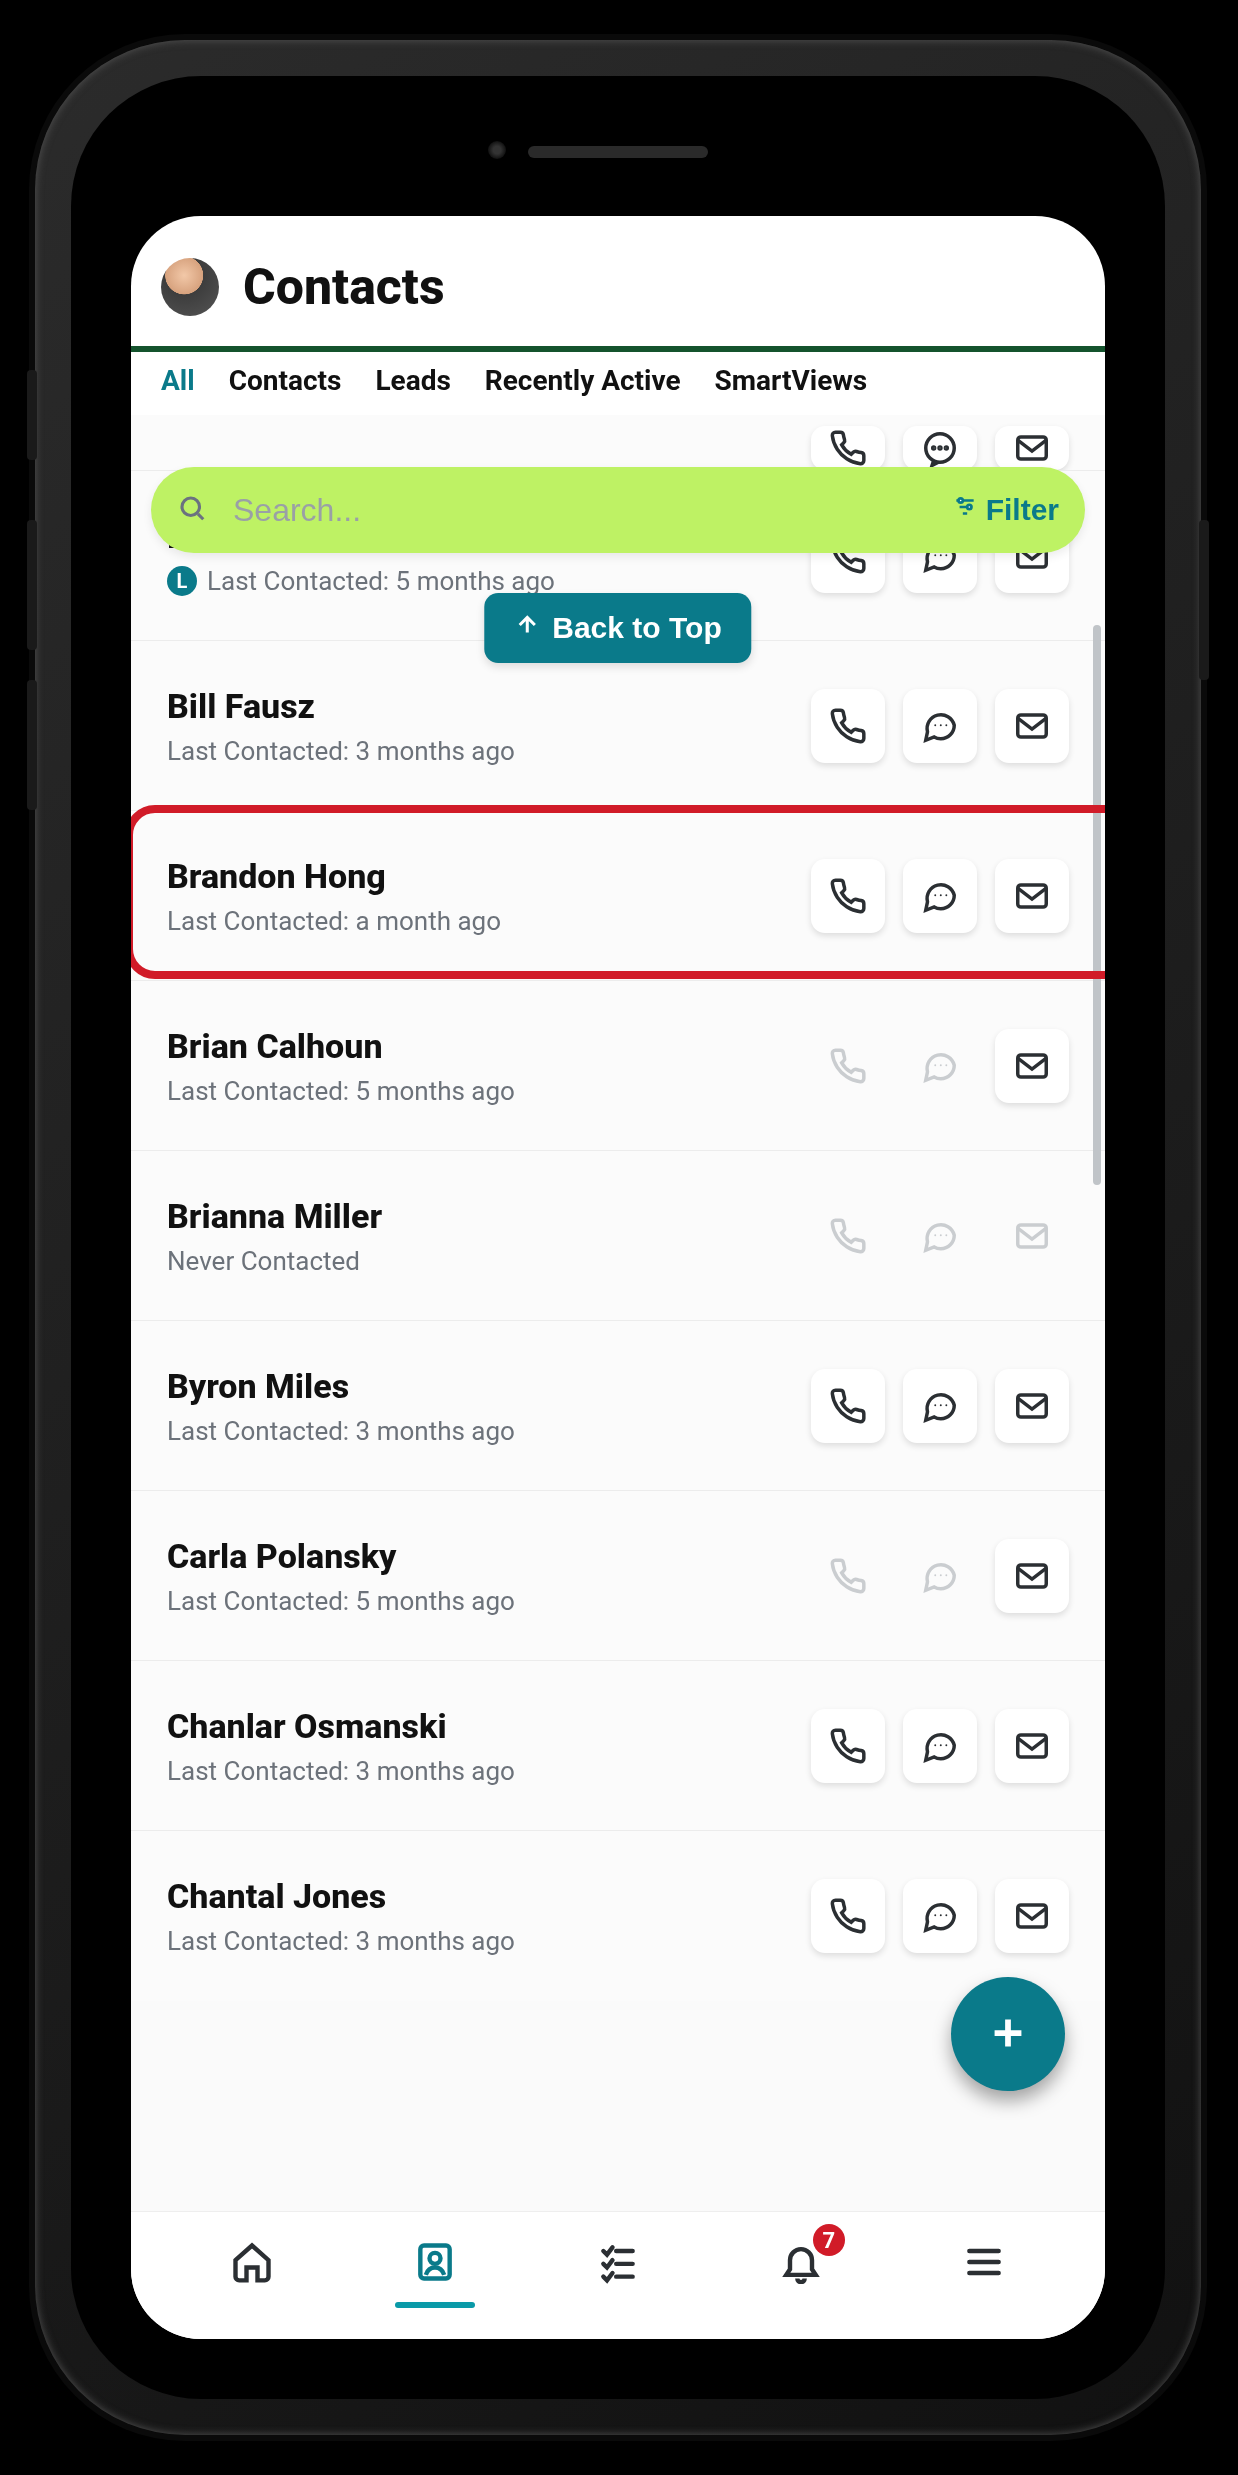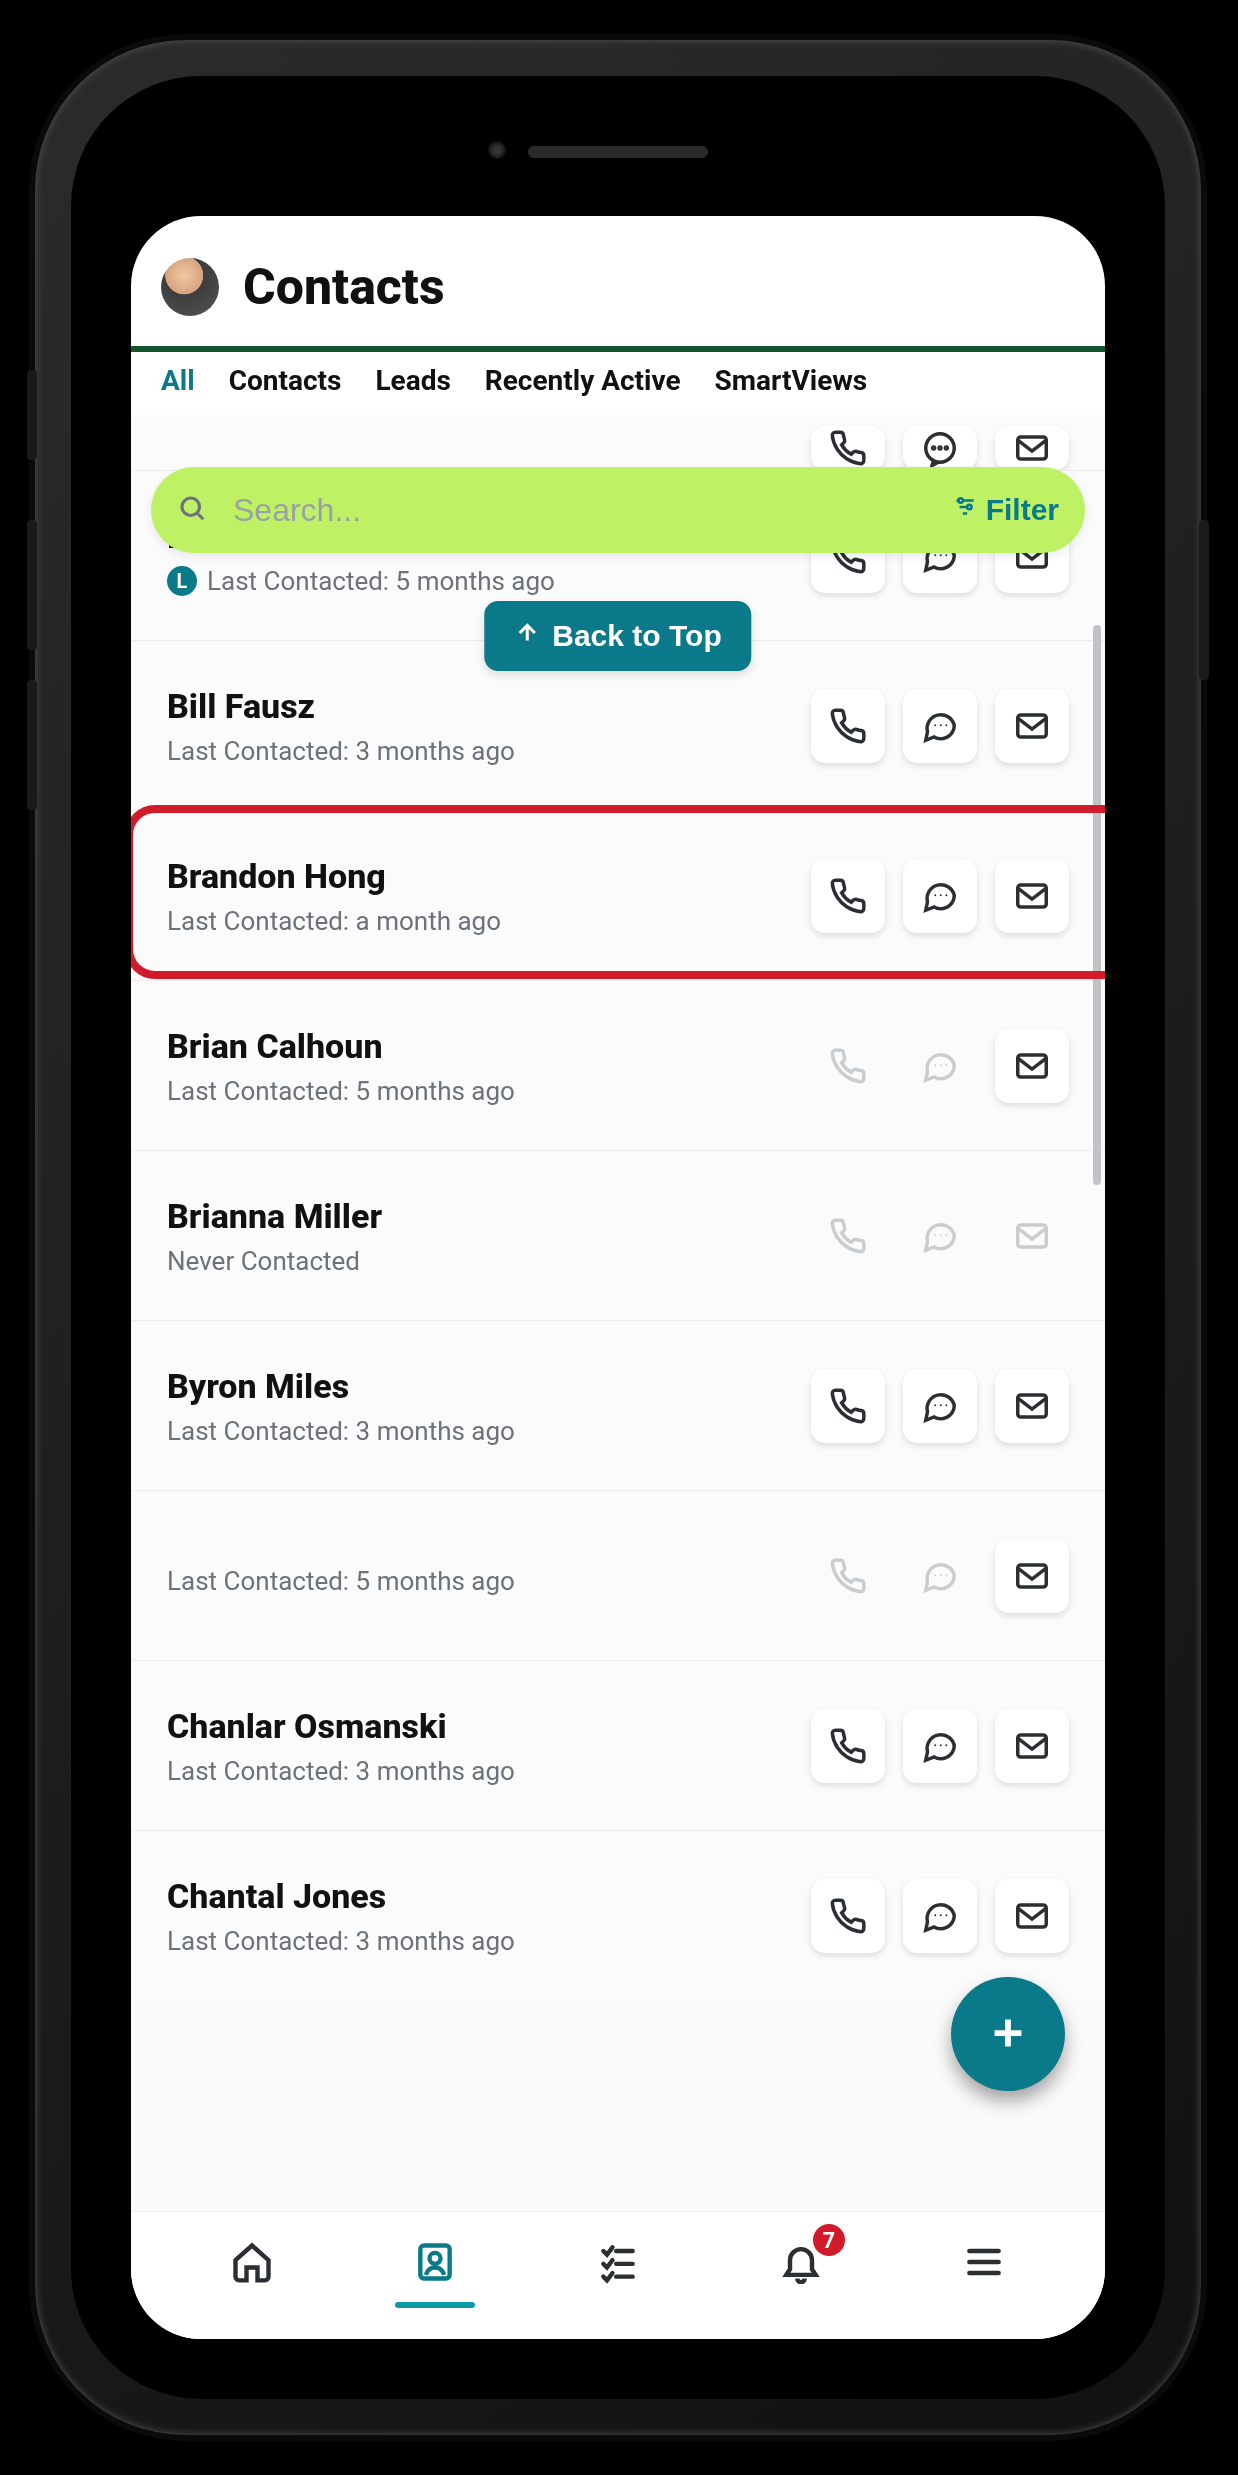--- a/index.html
+++ b/index.html
@@ -92,21 +92,21 @@
   .search-row .si { color:#6b7280; }
   .search-input {
     flex:1; border:none; outline:none; font-size:32px; color:#333;
     margin-left:18px; background:transparent;
   }
   .search-input::placeholder{ color:#9aa0a6; }
   .filter-btn { display:flex; align-items:flex-end; gap:8px; color:#0a7a8a; font-size:30px; font-weight:700; background:none; border:none; cursor:pointer;}
 
   .back-to-top {
     position:absolute;
-    top: 186px; left: 50%; transform: translateX(-50%);
+    top: 178px; left: 50%; transform: translateX(-50%);
     background:#0a7a8a; color:#fff;
     border:none; border-radius:14px;
     padding: 18px 30px;
     font-size:30px; font-weight:700;
     display:flex; align-items:center; gap:12px;
     box-shadow: 0 4px 8px rgba(0,0,0,.12);
     z-index:15; cursor:pointer;
   }
 
   .contacts-scroll {
@@ -424,20 +424,21 @@
                     <svg viewBox="0 0 24 24">
                       <rect x="3" y="5" width="18" height="14" rx="2"></rect>
                       <path d="M3 7l9 7 9-7"></path>
                     </svg>
                   </button>
             </div>
           </div>
 
           <div class="contact-row">
             <div class="info">
+              <div class="name">Carla Polansky</div>
               <div class="meta">
                 <span>Last Contacted: 5 months ago</span>
               </div>
             </div>
             <div class="actions">
               <button class="act-btn disabled">
                     <svg viewBox="0 0 24 24">
                       <path d="M22 16.9v3a2 2 0 0 1-2.2 2 19.8 19.8 0 0 1-8.6-3.1 19.5 19.5 0 0 1-6-6A19.8 19.8 0 0 1 2.1 4.2 2 2 0 0 1 4.1 2h3a2 2 0 0 1 2 1.7c.1 1 .4 2 .7 2.9a2 2 0 0 1-.5 2.1L8 10a16 16 0 0 0 6 6l1.3-1.3a2 2 0 0 1 2.1-.5c.9.3 1.9.6 2.9.7A2 2 0 0 1 22 16.9z"></path>
                     </svg>
                   </button>

